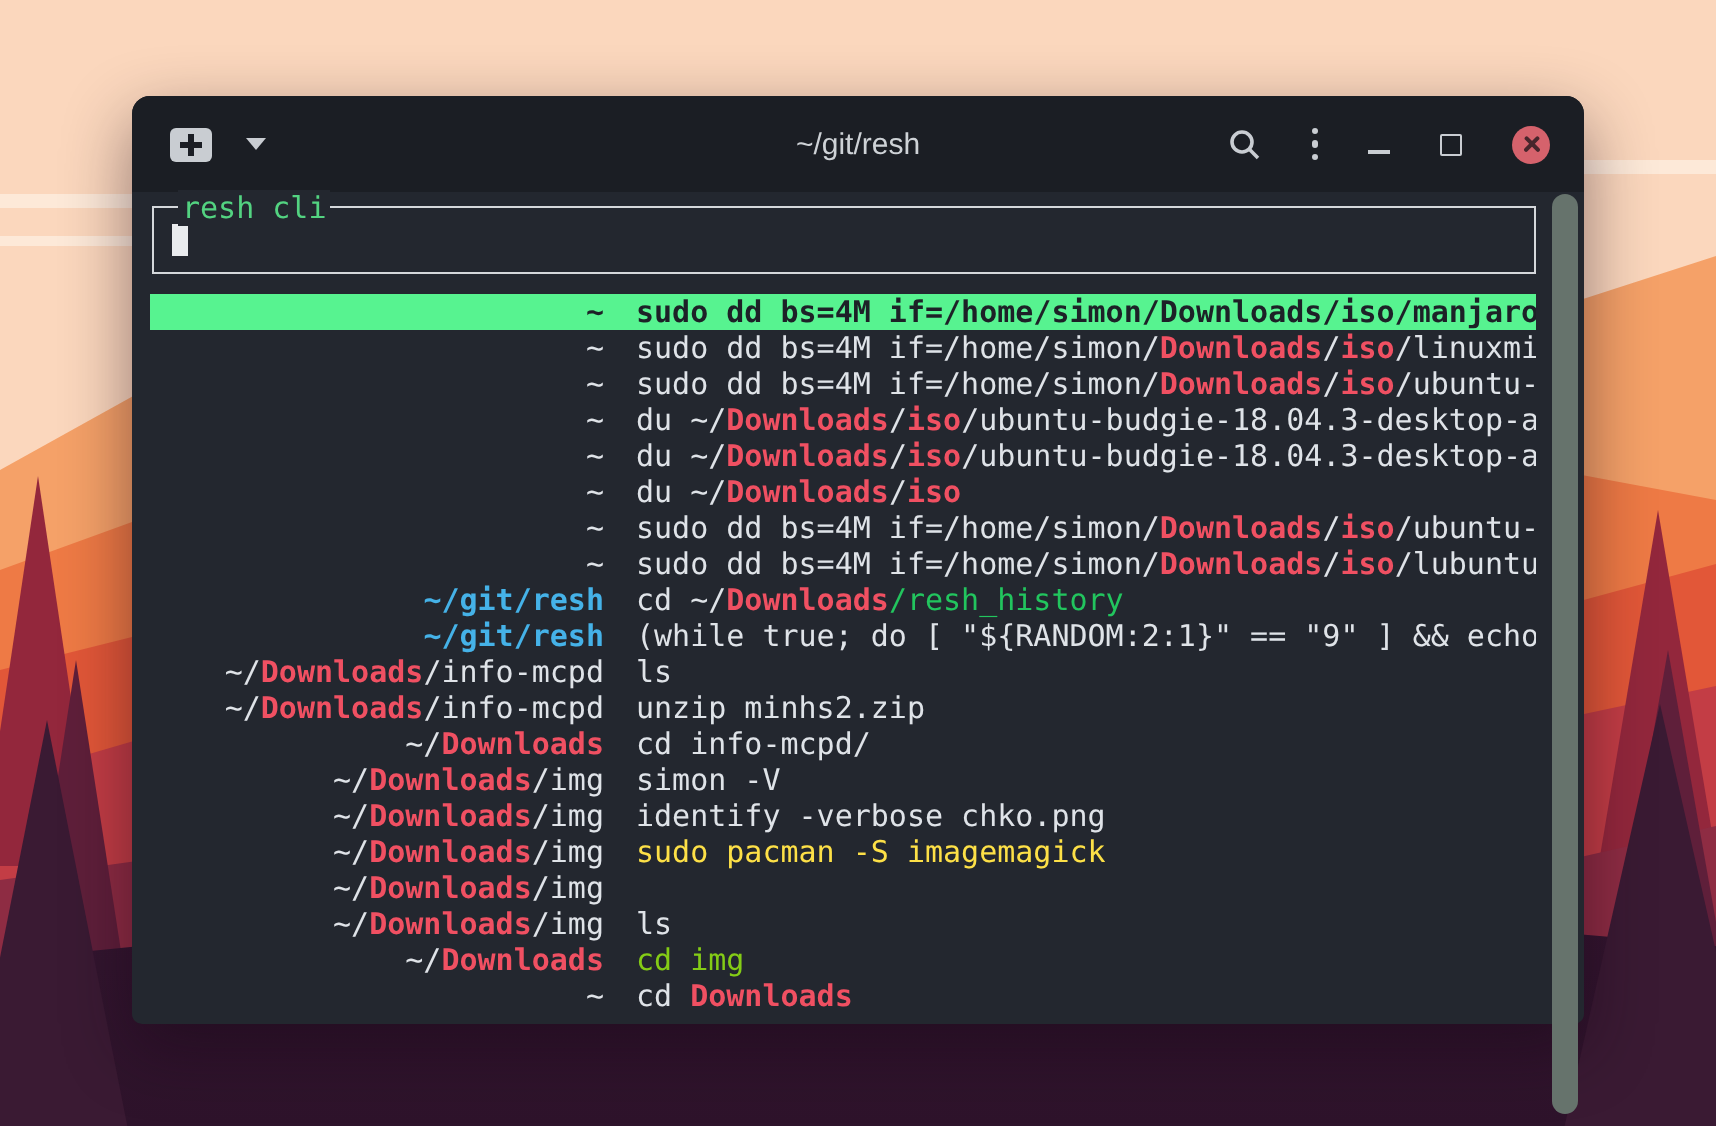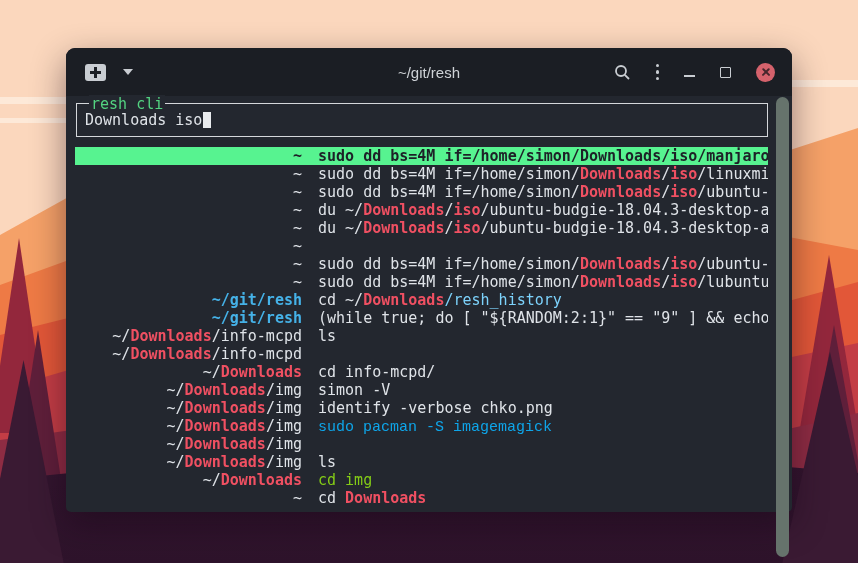--- a/index.html
+++ b/index.html
@@ -119,41 +119,40 @@
           <i class="a"></i>
           <i class="b"></i>
         </div>
     </div>
   </div>
 
   <div class="term">
     <div class="searchbox">
       <span class="box-label">resh cli</span>
       <div class="query-line">
-        <span>Downloads iso</span>
         <span class="cursor"></span>
       </div>
     </div>
     <div class="history">
         <div class="row sel"><div class="ctx"><span style="color: rgb(29, 33, 39);">~</span></div><div class="cmd"><span style="color: rgb(29, 33, 39);">sudo dd bs=4M if=/home/simon/Downloads/iso/manjaro</span></div></div>
         <div class="row"><div class="ctx"><span style="color: rgb(223, 227, 232);">~</span></div><div class="cmd"><span style="color: rgb(223, 227, 232);">sudo dd bs=4M if=/home/simon/</span><span style="color: rgb(240, 80, 98); font-weight: bold;">Downloads</span><span style="color: rgb(223, 227, 232);">/</span><span style="color: rgb(240, 80, 98); font-weight: bold;">iso</span><span style="color: rgb(223, 227, 232);">/linuxmi</span></div></div>
         <div class="row"><div class="ctx"><span style="color: rgb(223, 227, 232);">~</span></div><div class="cmd"><span style="color: rgb(223, 227, 232);">sudo dd bs=4M if=/home/simon/</span><span style="color: rgb(240, 80, 98); font-weight: bold;">Downloads</span><span style="color: rgb(223, 227, 232);">/</span><span style="color: rgb(240, 80, 98); font-weight: bold;">iso</span><span style="color: rgb(223, 227, 232);">/ubuntu-</span></div></div>
         <div class="row"><div class="ctx"><span style="color: rgb(223, 227, 232);">~</span></div><div class="cmd"><span style="color: rgb(223, 227, 232);">du ~/</span><span style="color: rgb(240, 80, 98); font-weight: bold;">Downloads</span><span style="color: rgb(223, 227, 232);">/</span><span style="color: rgb(240, 80, 98); font-weight: bold;">iso</span><span style="color: rgb(223, 227, 232);">/ubuntu-budgie-18.04.3-desktop-a</span></div></div>
         <div class="row"><div class="ctx"><span style="color: rgb(223, 227, 232);">~</span></div><div class="cmd"><span style="color: rgb(223, 227, 232);">du ~/</span><span style="color: rgb(240, 80, 98); font-weight: bold;">Downloads</span><span style="color: rgb(223, 227, 232);">/</span><span style="color: rgb(240, 80, 98); font-weight: bold;">iso</span><span style="color: rgb(223, 227, 232);">/ubuntu-budgie-18.04.3-desktop-a</span></div></div>
-        <div class="row"><div class="ctx"><span style="color: rgb(223, 227, 232);">~</span></div></div>
+        <div class="row"><div class="ctx"><span style="color: rgb(223, 227, 232);">~</span></div><div class="cmd"><span style="color: rgb(223, 227, 232);">du ~/</span><span style="color: rgb(240, 80, 98); font-weight: bold;">Downloads</span><span style="color: rgb(223, 227, 232);">/</span><span style="color: rgb(240, 80, 98); font-weight: bold;">iso</span></div></div>
         <div class="row"><div class="ctx"><span style="color: rgb(223, 227, 232);">~</span></div><div class="cmd"><span style="color: rgb(223, 227, 232);">sudo dd bs=4M if=/home/simon/</span><span style="color: rgb(240, 80, 98); font-weight: bold;">Downloads</span><span style="color: rgb(223, 227, 232);">/</span><span style="color: rgb(240, 80, 98); font-weight: bold;">iso</span><span style="color: rgb(223, 227, 232);">/ubuntu-</span></div></div>
         <div class="row"><div class="ctx"><span style="color: rgb(223, 227, 232);">~</span></div><div class="cmd"><span style="color: rgb(223, 227, 232);">sudo dd bs=4M if=/home/simon/</span><span style="color: rgb(240, 80, 98); font-weight: bold;">Downloads</span><span style="color: rgb(223, 227, 232);">/</span><span style="color: rgb(240, 80, 98); font-weight: bold;">iso</span><span style="color: rgb(223, 227, 232);">/lubuntu</span></div></div>
-        <div class="row"><div class="ctx"><span style="color: rgb(69, 178, 232); font-weight: bold;">~/git/resh</span></div><div class="cmd"><span style="color: rgb(223, 227, 232);">cd ~/</span><span style="color: rgb(240, 80, 98); font-weight: bold;">Downloads</span><span style="color: #7dd3fc;">/resh_history</span></div></div>
+        <div class="row"><div class="ctx"><span style="color: rgb(69, 178, 232); font-weight: bold;">~/git/resh</span></div><div class="cmd"><span style="color: rgb(223, 227, 232);">cd ~/</span><span style="color: rgb(240, 80, 98); font-weight: bold;">Downloads</span><span style="color: #22c55e;">/resh_history</span></div></div>
         <div class="row"><div class="ctx"><span style="color: rgb(69, 178, 232); font-weight: bold;">~/git/resh</span></div><div class="cmd"><span style="color: rgb(223, 227, 232);">(while true; do [ "${RANDOM:2:1}" == "9" ] &amp;&amp; echo</span></div></div>
         <div class="row"><div class="ctx"><span style="color: rgb(223, 227, 232);">~/</span><span style="color: rgb(240, 80, 98); font-weight: bold;">Downloads</span><span style="color: rgb(223, 227, 232);">/info-mcpd</span></div><div class="cmd"><span style="color: rgb(223, 227, 232);">ls</span></div></div>
-        <div class="row"><div class="ctx"><span style="color: rgb(223, 227, 232);">~/</span><span style="color: rgb(240, 80, 98); font-weight: bold;">Downloads</span><span style="color: rgb(223, 227, 232);">/info-mcpd</span></div></div>
+        <div class="row"><div class="ctx"><span style="color: rgb(223, 227, 232);">~/</span><span style="color: rgb(240, 80, 98); font-weight: bold;">Downloads</span><span style="color: rgb(223, 227, 232);">/info-mcpd</span></div><div class="cmd"><span style="color: rgb(223, 227, 232);">unzip minhs2.zip</span></div></div>
         <div class="row"><div class="ctx"><span style="color: rgb(223, 227, 232);">~/</span><span style="color: rgb(240, 80, 98); font-weight: bold;">Downloads</span></div><div class="cmd"><span style="color: rgb(223, 227, 232);">cd info-mcpd/</span></div></div>
         <div class="row"><div class="ctx"><span style="color: rgb(223, 227, 232);">~/</span><span style="color: rgb(240, 80, 98); font-weight: bold;">Downloads</span><span style="color: rgb(223, 227, 232);">/img</span></div><div class="cmd"><span style="color: rgb(223, 227, 232);">simon -V</span></div></div>
         <div class="row"><div class="ctx"><span style="color: rgb(223, 227, 232);">~/</span><span style="color: rgb(240, 80, 98); font-weight: bold;">Downloads</span><span style="color: rgb(223, 227, 232);">/img</span></div><div class="cmd"><span style="color: rgb(223, 227, 232);">identify -verbose chko.png</span></div></div>
-        <div class="row"><div class="ctx"><span style="color: rgb(223, 227, 232);">~/</span><span style="color: rgb(240, 80, 98); font-weight: bold;">Downloads</span><span style="color: rgb(223, 227, 232);">/img</span></div><div class="cmd"><span style="color: #0ea5e9; font-family: Liberation Mono, monospace;">sudo pacman -S imagemagick</span></div></div>
+        <div class="row"><div class="ctx"><span style="color: rgb(223, 227, 232);">~/</span><span style="color: rgb(240, 80, 98); font-weight: bold;">Downloads</span><span style="color: rgb(223, 227, 232);">/img</span></div><div class="cmd"><span style="color: #fde047;">sudo pacman -S imagemagick</span></div></div>
         <div class="row"><div class="ctx"><span style="color: rgb(223, 227, 232);">~/</span><span style="color: rgb(240, 80, 98); font-weight: bold;">Downloads</span><span style="color: rgb(223, 227, 232);">/img</span></div></div>
         <div class="row"><div class="ctx"><span style="color: rgb(223, 227, 232);">~/</span><span style="color: rgb(240, 80, 98); font-weight: bold;">Downloads</span><span style="color: rgb(223, 227, 232);">/img</span></div><div class="cmd"><span style="color: rgb(223, 227, 232);">ls</span></div></div>
         <div class="row"><div class="ctx"><span style="color: rgb(223, 227, 232);">~/</span><span style="color: rgb(240, 80, 98); font-weight: bold;">Downloads</span></div><div class="cmd"><span style="color: #84cc16;">cd img</span></div></div>
         <div class="row"><div class="ctx"><span style="color: rgb(223, 227, 232);">~</span></div><div class="cmd"><span style="color: rgb(223, 227, 232);">cd </span><span style="color: rgb(240, 80, 98); font-weight: bold;">Downloads</span></div></div>
       </div>
   </div>
 
   <div class="scrollbar"></div>
 </div>
 

